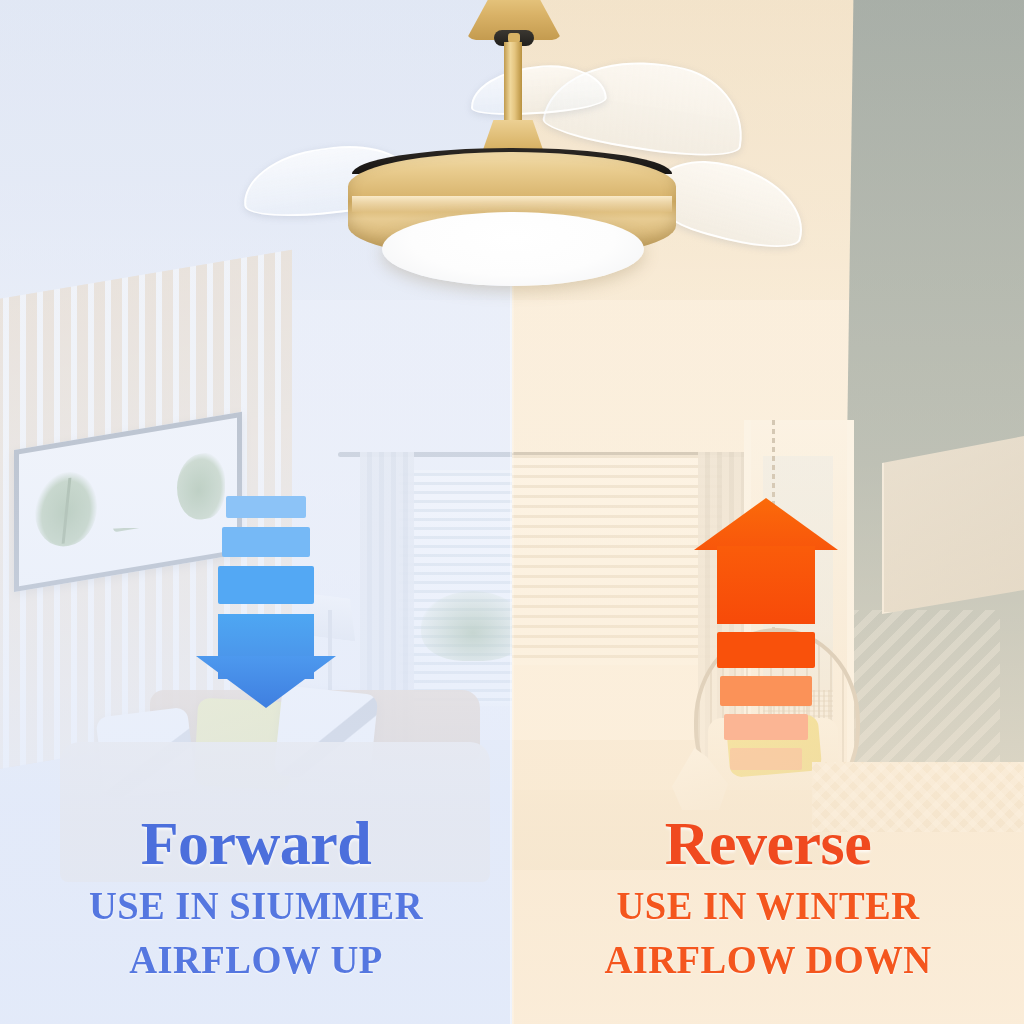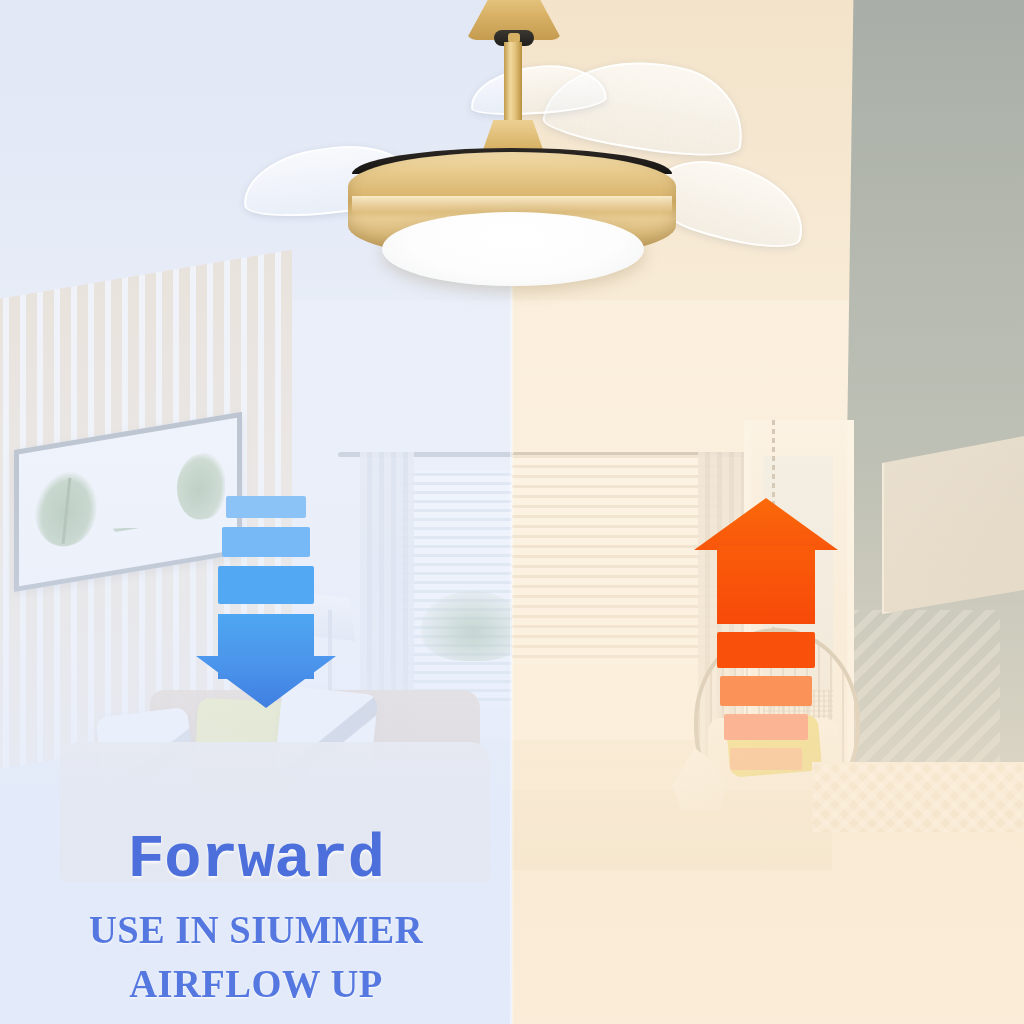--- a/index.html
+++ b/index.html
@@ -259,23 +259,23 @@
   #arrow-up .s3{left:1px;top:134px;width:98px;height:36px;background:#f9510b;}
   #arrow-up .s2{left:4px;top:178px;width:92px;height:30px;background:#fb9258;}
   #arrow-up .s1{left:8px;top:216px;width:84px;height:26px;background:#fbb594;}
   #arrow-up .s0{left:14px;top:250px;width:72px;height:22px;background:rgba(252,190,165,.55);}
 
   
   .caption{position:absolute;text-align:center;width:512px;}
   .caption.left{left:0;top:812px;}
   .caption.right{left:512px;top:812px;}
   .headline{
-    font-family:Liberation Mono, monospace;
+    font-family:Liberation Serif, serif;
     font-weight:bold;font-size:62px;line-height:1.02;letter-spacing:-.5px;
-    margin:16px;
+    margin:0;
   }
   .headline.blue{color:#4c6fdc;text-shadow:0 2px 3px rgba(255,255,255,.85);}
   .headline.orange{color:#f04a1f;text-shadow:0 2px 3px rgba(255,255,255,.82);}
   .subline{
     font-family:"Liberation Serif","DejaVu Serif",serif;
     font-weight:bold;font-size:41px;line-height:1.12;letter-spacing:.5px;
     margin:8px 0 0 0;transform:scaleX(.94);transform-origin:center;
   }
   .subline.blue{color:#5577e0;text-shadow:0 1px 2px rgba(255,255,255,.8);}
   .subline.orange{color:#f4561e;text-shadow:0 1px 2px rgba(255,255,255,.8);}
@@ -380,14 +380,19 @@
     <div class="seg s1"></div>
     <div class="seg s0"></div>
   </div>
 
   <div class="caption left">
     <p class="headline blue">Forward</p>
     <p class="subline blue">USE IN SIUMMER</p>
     <p class="subline blue">AIRFLOW UP</p>
   </div>
 
+  <div class="caption right">
+    <p class="headline orange">Reverse</p>
+    <p class="subline orange">USE IN WINTER</p>
+    <p class="subline orange">AIRFLOW DOWN</p>
+  </div>
 
 </div>
 
 </body></html>

